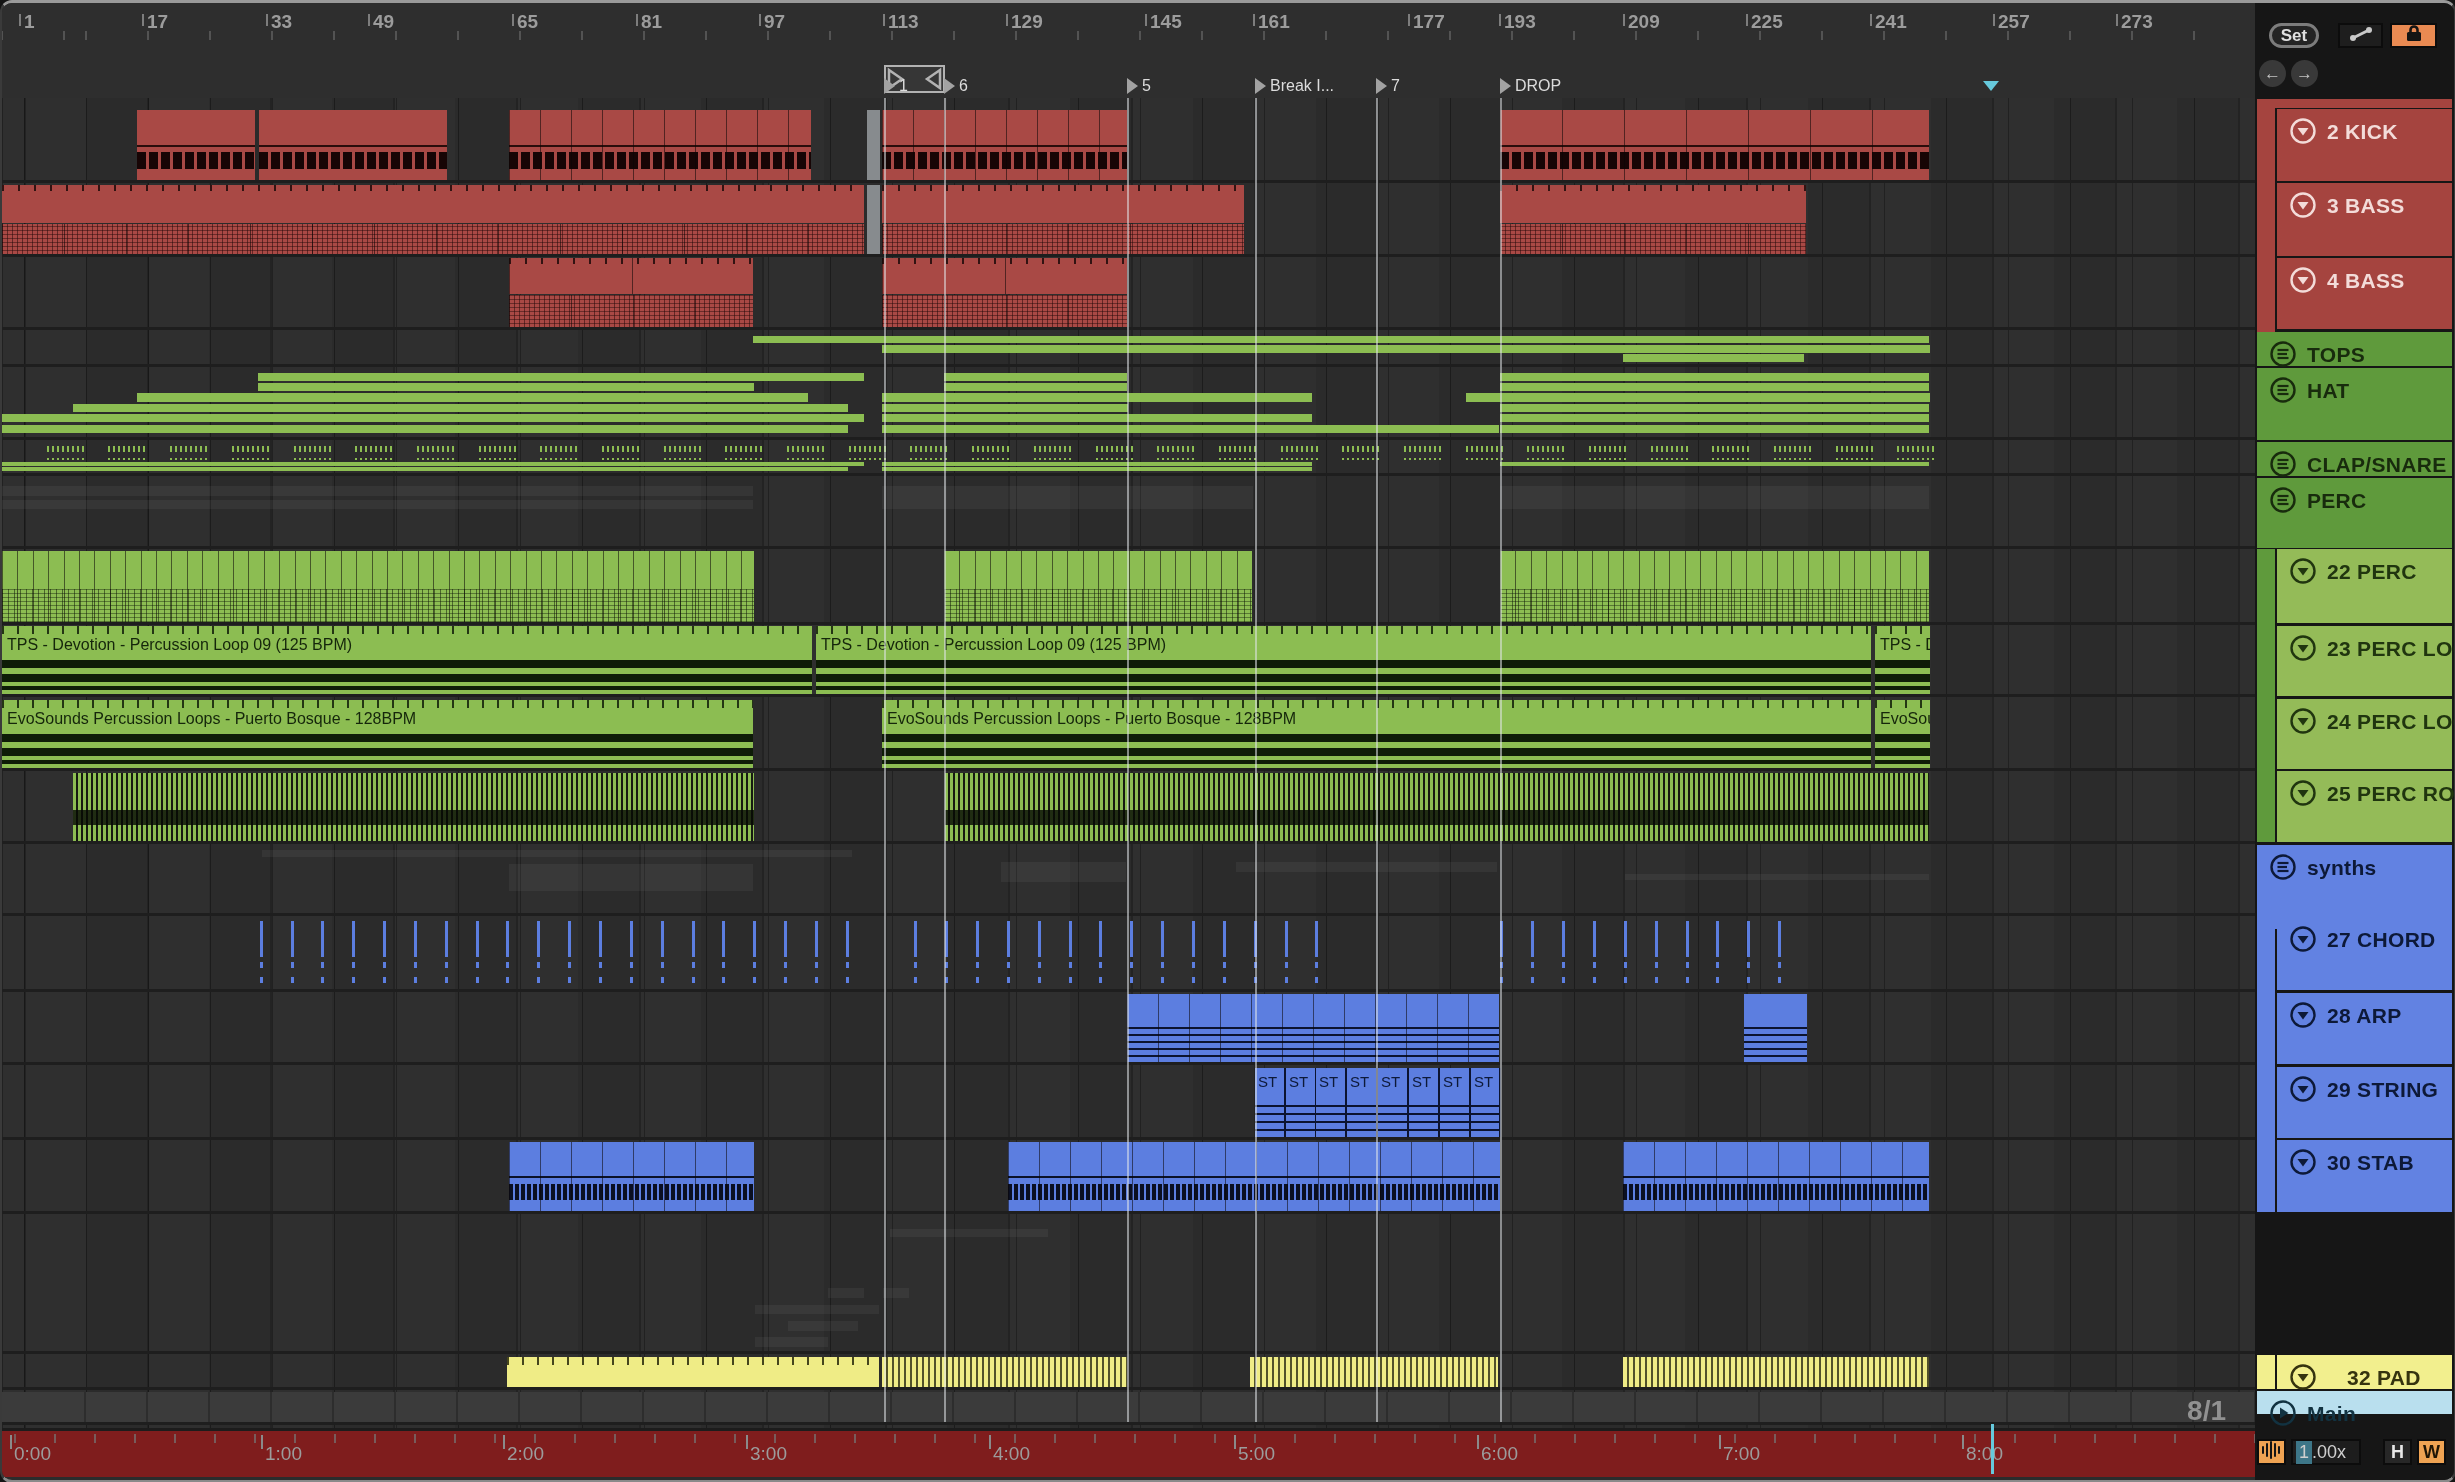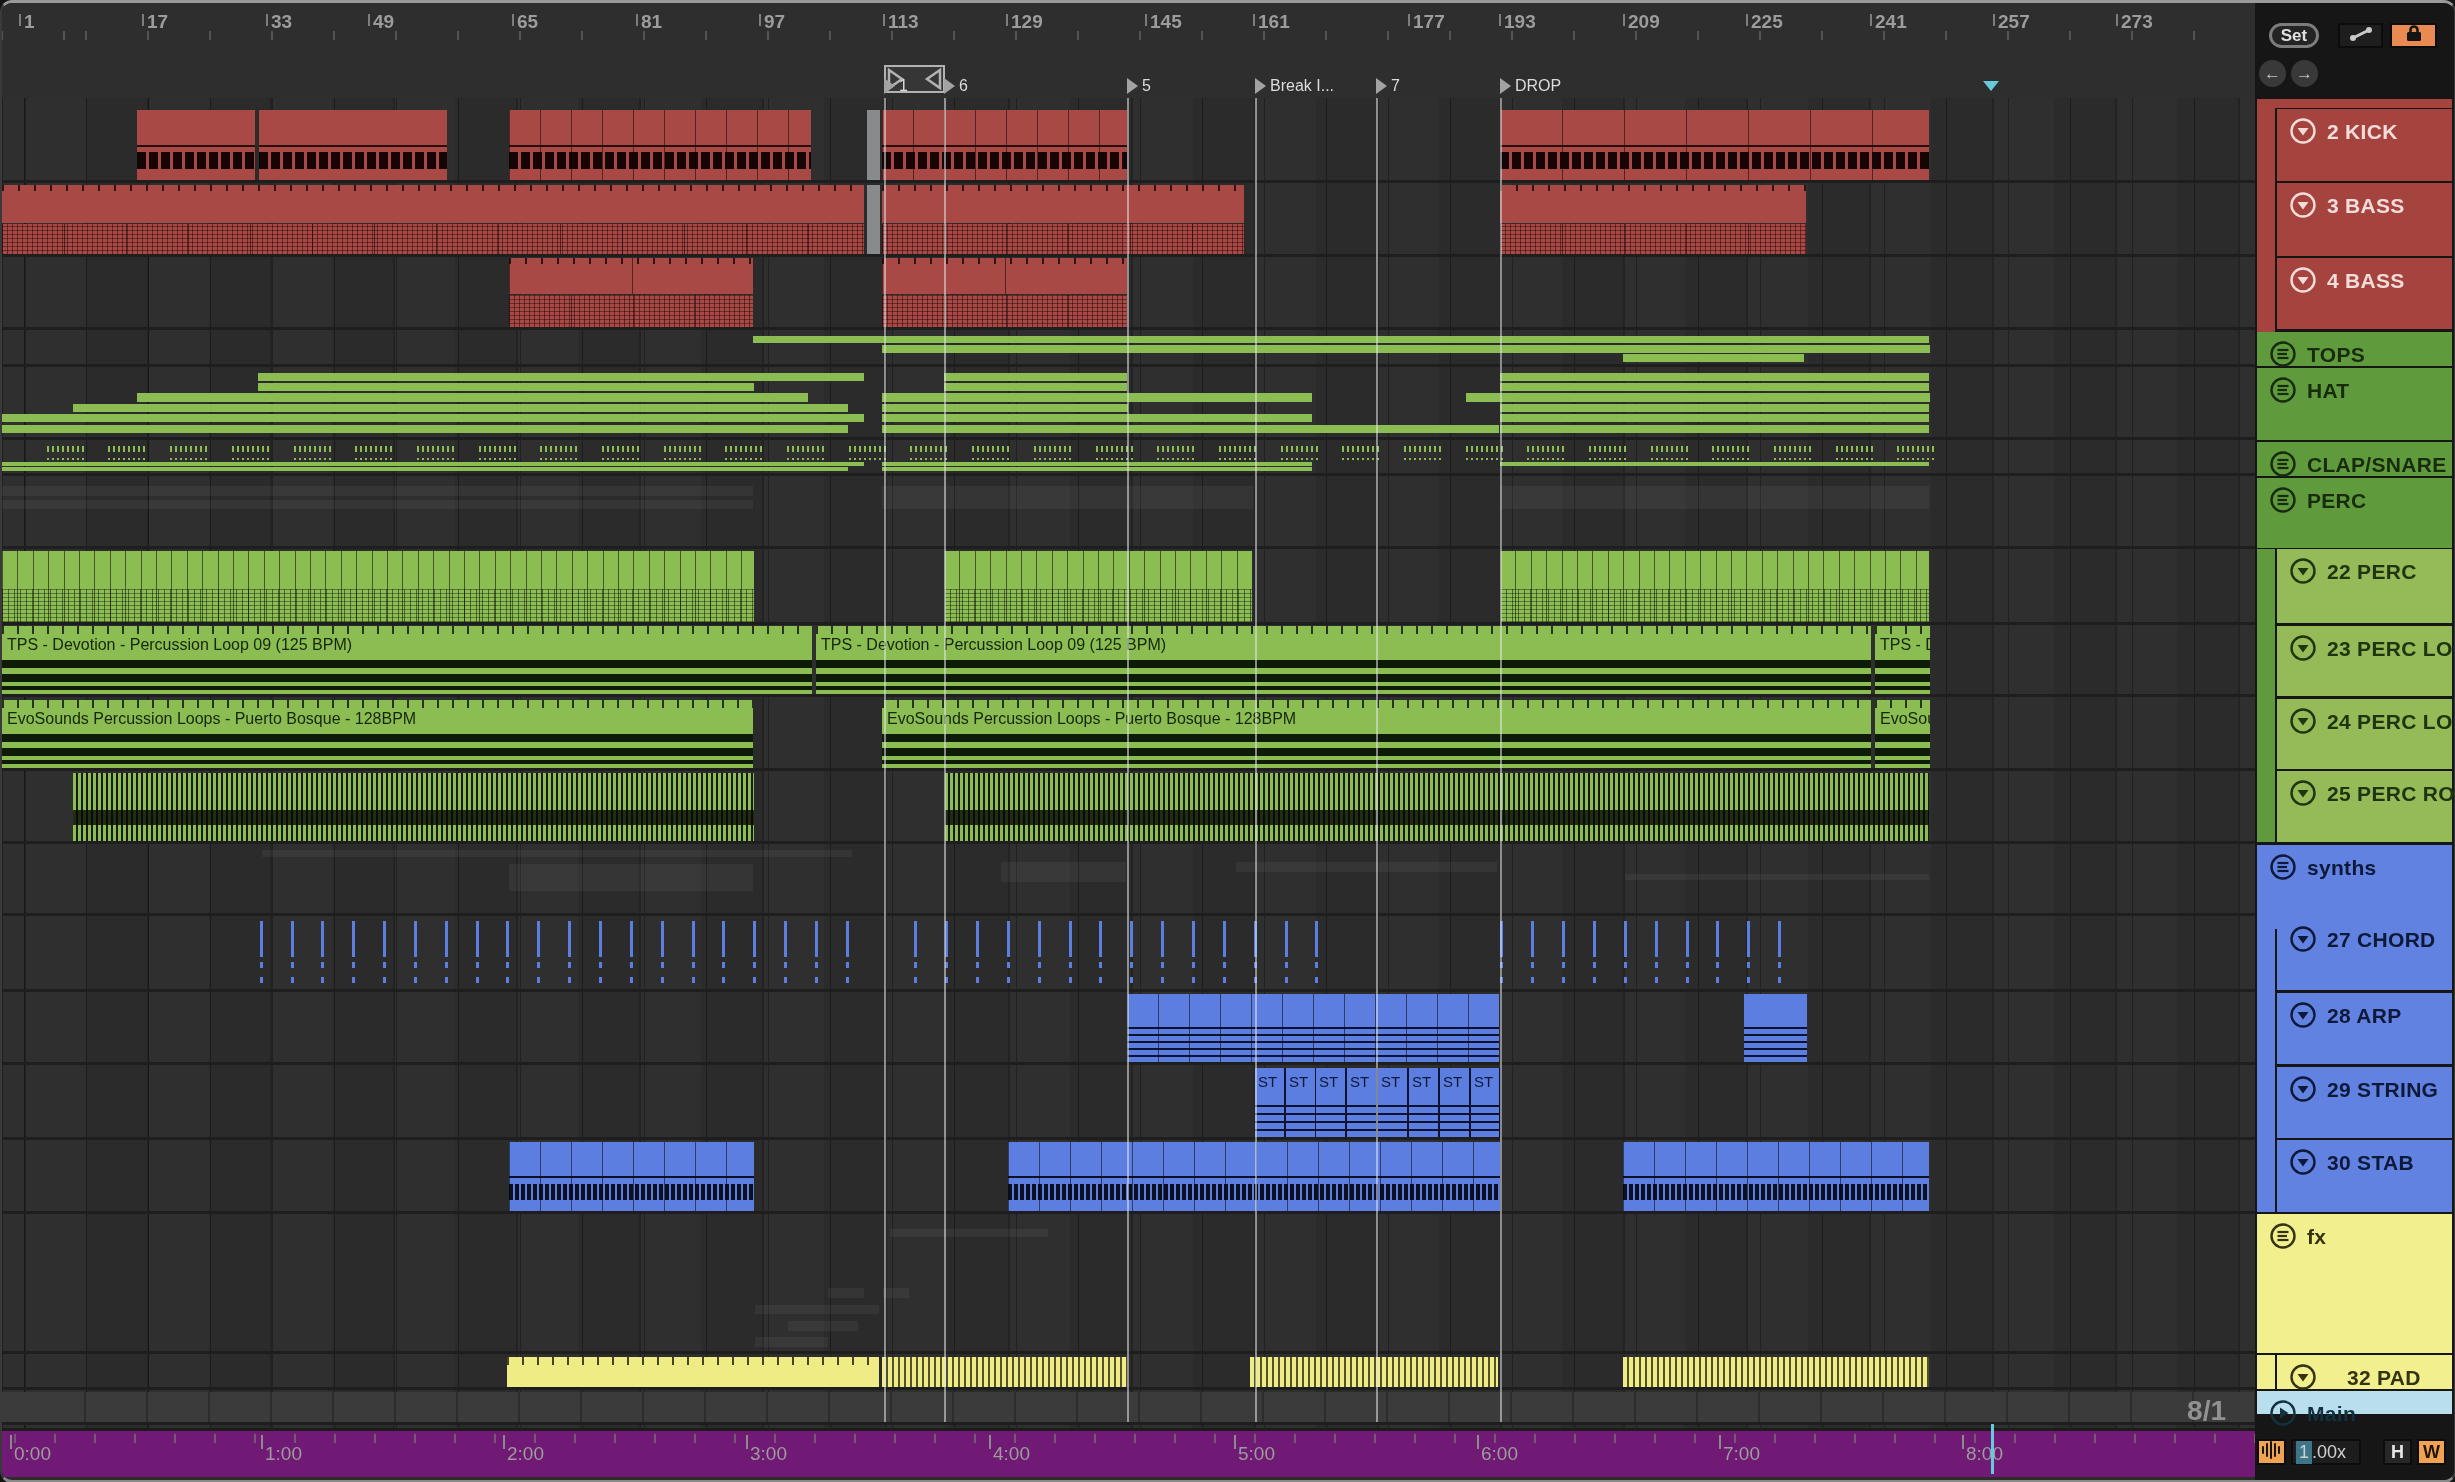--- a/index.html
+++ b/index.html
@@ -84,21 +84,21 @@
   .c-ysolid::before{content:"";position:absolute;left:0;right:0;top:0;height:8px;
      background:repeating-linear-gradient(90deg,rgba(40,40,10,.85) 0 2px,transparent 2px 15px);}
   .c-ycomb{background:repeating-linear-gradient(90deg,var(--yelc) 0 4px,#51512a 4px 6px);}
   .c-ghost{background:rgba(255,255,255,0.05);}
   
   .mainlane{background:repeating-linear-gradient(90deg,#3b3b3b 0 60px,#2d2d2d 60px 62px);
      background-position:22px 0;}
   #pos81{position:absolute;right:30px;top:3px;font-size:28px;font-weight:bold;color:#919191;}
 
   
-  #timeruler{position:absolute;left:0;top:1425px;width:2254px;height:46px;background:#701a75;border-top:3px solid #1c1c1c;}
+  #timeruler{position:absolute;left:0;top:1425px;width:2254px;height:46px;background:#7f1d1d;border-top:3px solid #1c1c1c;}
   #timeticks{position:absolute;left:0;top:3px;width:2254px;height:9px;
      background:repeating-linear-gradient(90deg,#757575 0 2px,transparent 2px 40px);background-position:12px 0;opacity:.7;}
   .timelbl{position:absolute;top:12px;font-size:19px;color:#9c9c9c;}
   .timelbl .tick{position:absolute;left:-4px;top:-8px;width:2px;height:14px;background:#8a8a8a;}
   #playhead-tri{position:absolute;width:0;height:0;border-left:8px solid transparent;border-right:8px solid transparent;
      border-top:10px solid #66c9dc;top:78px;z-index:60;}
   #playhead-line{position:absolute;top:1421px;height:50px;width:3px;background:#66c9dc;z-index:60;}
 
   
   #sidebar{position:absolute;left:2253px;top:0;width:203px;height:1483px;background:#161616;}
@@ -529,29 +529,20 @@
           </svg></div>
         <div class="hlbl">29 STRING</div>
       </div>
       <div class="hdr col-blue" style="top: 1137px; height: 72px; left: 22px; width: 175px;">
         <div class="ic"><svg viewBox="0 0 28 28">
             <circle cx="14" cy="14" r="11.5" fill="none" stroke="currentColor" stroke-width="2.4"></circle>
             <polygon points="8.5,11 19.5,11 14,18.5" fill="currentColor"></polygon>
           </svg></div>
         <div class="hlbl">30 STAB</div>
       </div>
-      <div class="hdr col-yel" style="top: 1211px; height: 139px; left: 2px; width: 195px;">
-        <div class="ic"><svg viewBox="0 0 28 28">
-            <circle cx="14" cy="14" r="11.5" fill="none" stroke="currentColor" stroke-width="2.4"></circle>
-            <line x1="8.5" y1="10" x2="19.5" y2="10" stroke="currentColor" stroke-width="2.2"></line>
-            <line x1="8.5" y1="14" x2="18" y2="14" stroke="currentColor" stroke-width="2.2"></line>
-            <line x1="8.5" y1="18" x2="19.5" y2="18" stroke="currentColor" stroke-width="2.2"></line>
-          </svg></div>
-        <div class="hlbl">fx</div>
-      </div>
       <div class="hdr col-yel" style="top: 1352px; height: 34px; left: 22px; width: 175px; gap: 20px;">
         <div class="ic"><svg viewBox="0 0 28 28">
             <circle cx="14" cy="14" r="11.5" fill="none" stroke="currentColor" stroke-width="2.4"></circle>
             <polygon points="8.5,11 19.5,11 14,18.5" fill="currentColor"></polygon>
           </svg></div>
         <div class="hlbl">32 PAD</div>
       </div>
       <div class="hdr col-main" style="top: 1388px; height: 23px; left: 2px; width: 195px;">
         <div class="ic"><svg viewBox="0 0 28 28">
             <circle cx="14" cy="14" r="11.5" fill="none" stroke="currentColor" stroke-width="2.4"></circle>

